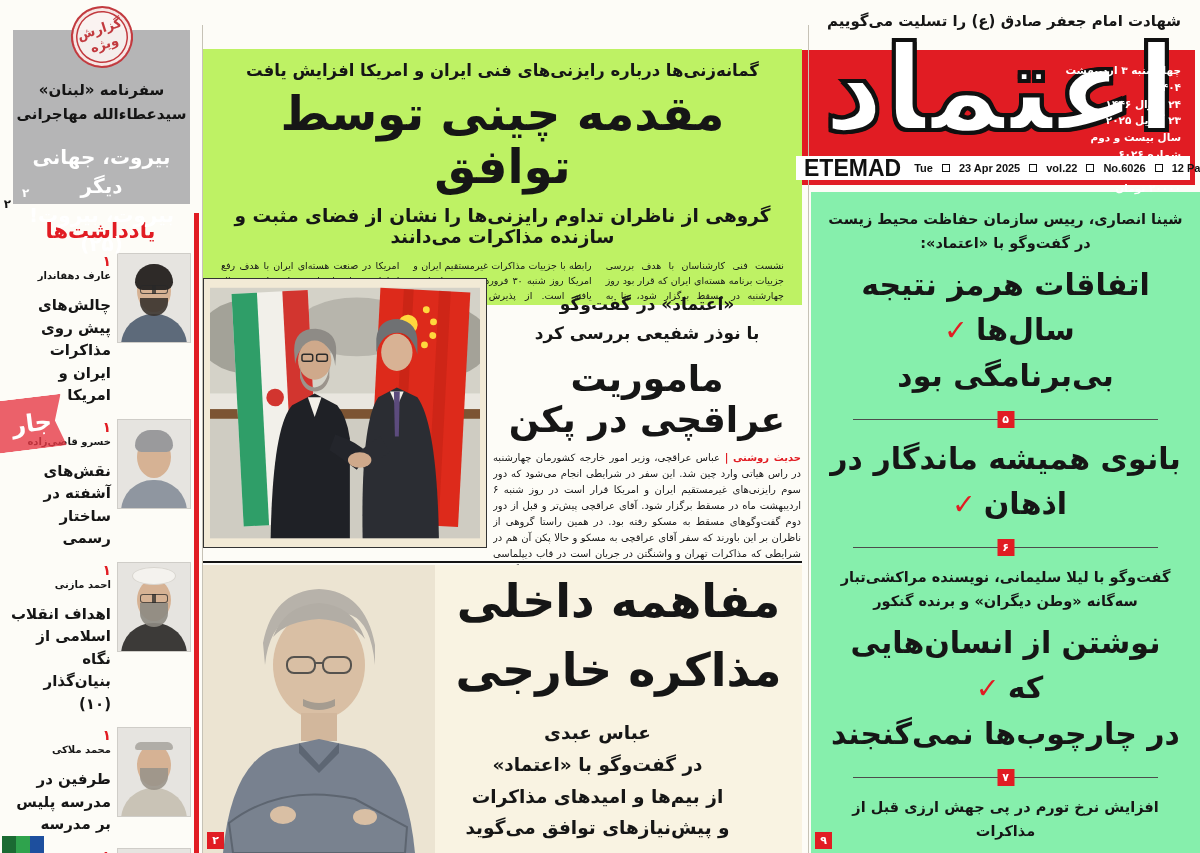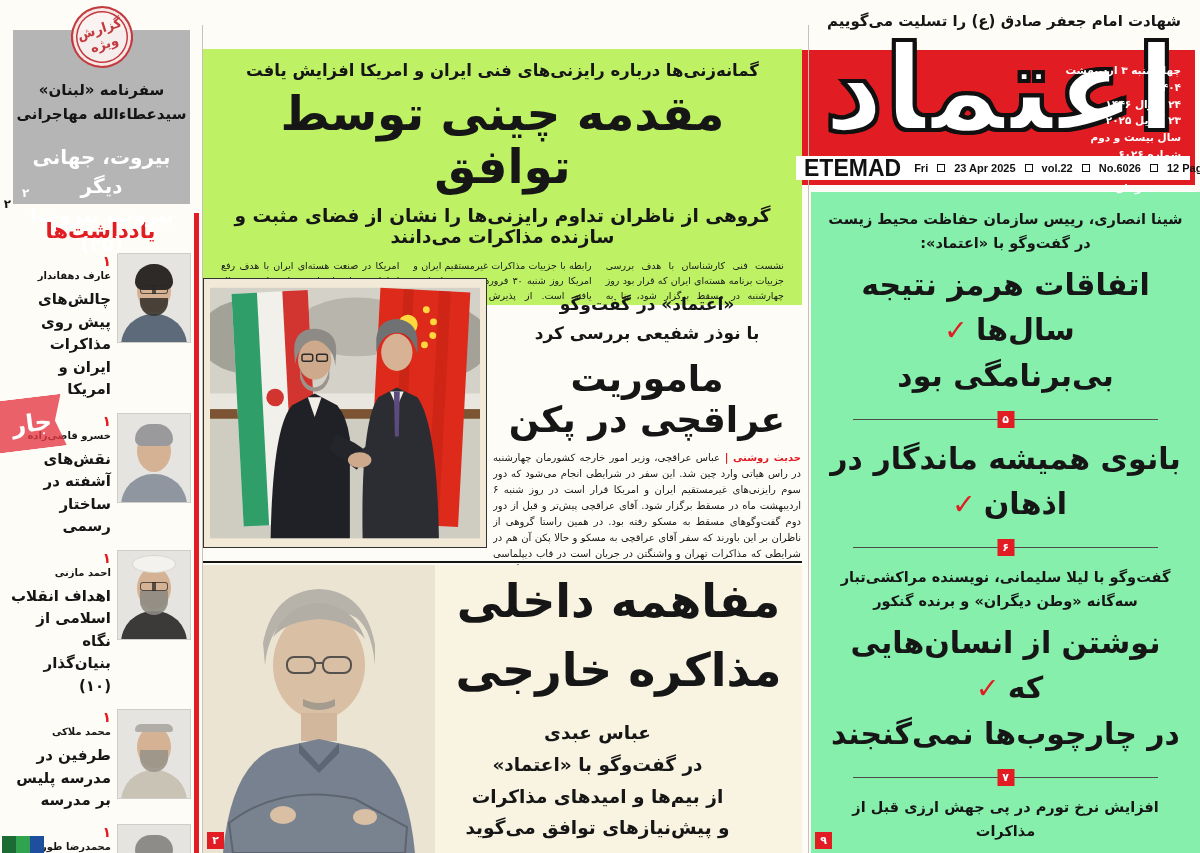--- a/index.html
+++ b/index.html
@@ -80,21 +80,21 @@
   .gb-badge{position:absolute;left:9px;bottom:4px;color:#fff;font-size:12px;font-weight:bold;}
   .edge-num{position:absolute;right:1189px;top:197px;font-size:12px;font-weight:bold;}
   .red-rule{position:absolute;right:1001px;top:213px;width:5px;bottom:0;background:#e11c23;}
   .notes{position:absolute;right:1009px;top:215px;width:181px;bottom:0;overflow:hidden;}
   .notes-title{color:#e11c23;font-size:21px;font-weight:bold;text-align:center;padding:4px 0 10px;}
   .note-item{display:flex;gap:6px;margin-bottom:12px;align-items:flex-start;}
   .note-photo{flex:0 0 74px;}
   .note-text{flex:1;text-align:right;padding-top:0;}
   .note-num{color:#e11c23;font-weight:bold;font-size:14px;}
   .note-author{font-size:10px;font-weight:bold;margin-top:1px;}
-  .note-title{font-size:15px;font-weight:bold;line-height:1.5;margin-top:7px;}
+  .note-title{font-size:15px;font-weight:bold;line-height:1.5;margin-top:13px;}
   .avatar{position:relative;width:74px;height:90px;background:#e6e4e0;border:1px solid #cfcdc8;overflow:hidden;}
   .av-head{position:absolute;left:50%;top:16px;transform:translateX(-50%);width:34px;height:42px;
            border-radius:50%;background:#d6b294;}
   .av-hair{position:absolute;left:50%;top:10px;transform:translateX(-50%);width:38px;height:22px;
            border-radius:19px 19px 8px 8px;background:#444;}
   .av-turban{position:absolute;left:50%;top:4px;transform:translateX(-50%);width:44px;height:18px;
              border-radius:50%;background:#f4f2ee;border:1px solid #d8d5cf;}
   .av-beard{position:absolute;left:50%;top:40px;transform:translateX(-50%);width:28px;height:22px;
             border-radius:0 0 15px 15px;background:#8a8378;opacity:.9;}
   .av-glasses{position:absolute;left:50%;top:31px;transform:translateX(-50%);width:28px;height:9px;
@@ -123,21 +123,21 @@
       <div>چهارشنبه ۳ اردیبهشت ۱۴۰۴</div>
       <div>۲۴ شوال ۱۴۴۶</div>
       <div>۲۳ آوریل ۲۰۲۵</div>
       <div>سال بیست و دوم</div>
       <div>شماره ۶۰۲۶</div>
       <div>۱۲ صفحه</div>
       <div>۲۰۰۰۰ تومان</div>
     </div>
     <div class="mh-footer">
       <span class="logo-en">ETEMAD</span>
-      <span class="seg">Fri</span>
+      <span class="seg">Tue</span>
       <span class="sq"></span>
       <span class="seg">23 Apr 2025</span>
       <span class="sq"></span>
       <span class="seg">vol.22</span>
       <span class="sq"></span>
       <span class="seg">No.6026</span>
       <span class="sq"></span>
       <span class="seg">12 Pages</span>
 
     </div>

